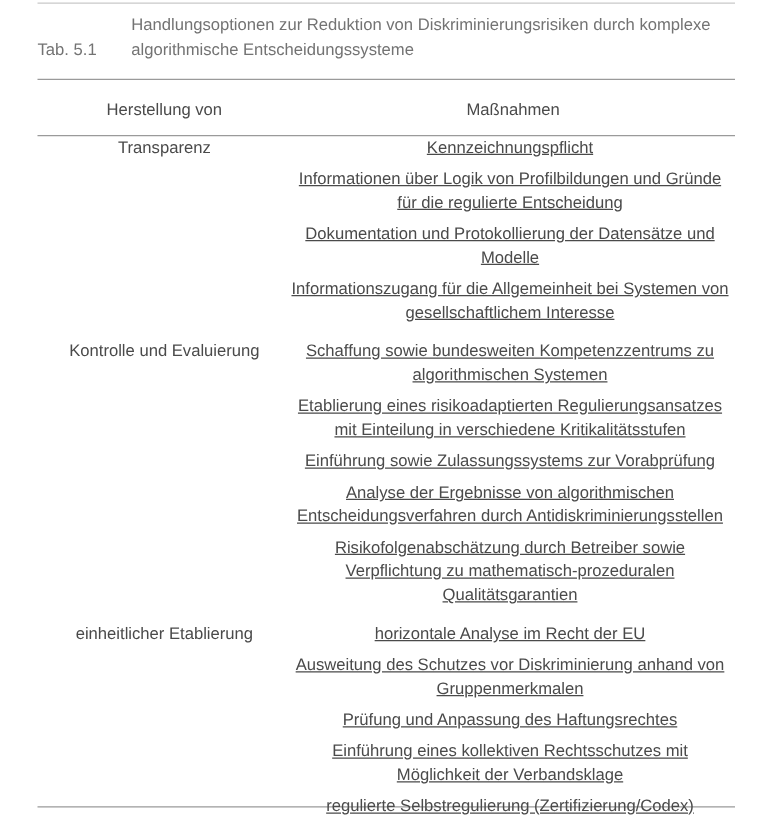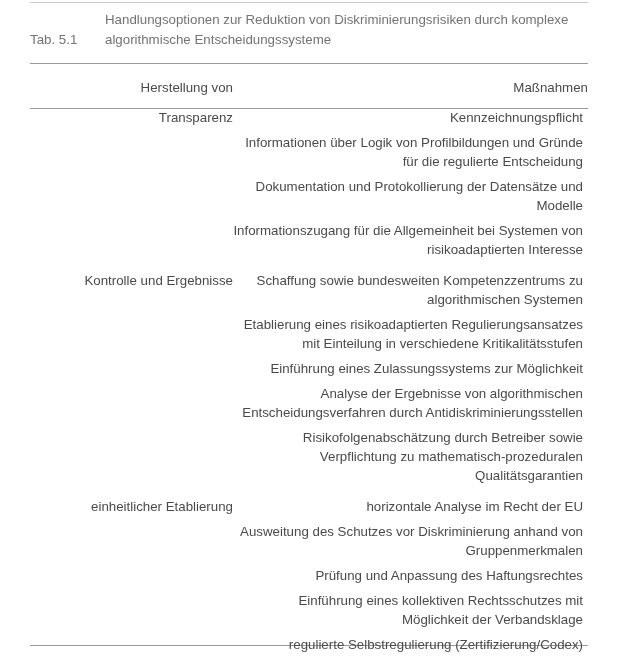--- a/index.html
+++ b/index.html
@@ -62,41 +62,42 @@
   .tbl {
     position: absolute;
     top: 80px;
     left: 30px;
     width: 558px;
     border-collapse: collapse;
     font-size: 13.3px;
   }
   .tbl td, .tbl th {
     vertical-align: top;
-    text-align: right;
+    text-align: center;
     font-weight: normal;
     padding: 0;
   }
   .col-a { width: 203px; }
   .col-b { width: 355px; }
 
   
   .gap-row td { height: 13px; }
 
   .body-row > td { padding-bottom: 0; margin-top: 16px; }
 
   .rowhead {
     line-height: 19px;
     padding-right: 8px;
   }
 
   .measures {
     list-style: none;
     margin: 0;
     padding: 0;
+    text-decoration: underline;
   }
   .measures li {
     line-height: 19px;
     margin: 0 0 6px 0;
     max-width: 350px;
   }
   .measures li:last-child { margin-bottom: 0; }
 
   .sect-gap { height: 12px; }
 </style>
@@ -131,36 +132,36 @@
           <td colspan="2"></td>
         </tr>
 
       <tr class="body-row">
         <td class="rowhead">Transparenz</td>
         <td>
           <ul class="measures">
             <li>Kennzeichnungspflicht</li>
             <li>Informationen über Logik von Profilbildungen und Gründe für die regulierte Entscheidung</li>
             <li>Dokumentation und Protokollierung der Datensätze und Modelle</li>
-            <li>Informationszugang für die Allgemeinheit bei Systemen von risikoadaptierten Interesse</li>
+            <li>Informationszugang für die Allgemeinheit bei Systemen von gesellschaftlichem Interesse</li>
           </ul>
         </td>
       </tr>
 
       <tr class="sect-gap">
           <td colspan="2"></td>
         </tr>
 
       <tr class="body-row">
-        <td class="rowhead">Kontrolle und Ergebnisse</td>
+        <td class="rowhead">Kontrolle und Evaluierung</td>
         <td>
           <ul class="measures">
             <li>Schaffung sowie bundesweiten Kompetenzzentrums zu algorithmischen Systemen</li>
             <li>Etablierung eines risikoadaptierten Regulierungsansatzes mit Einteilung in verschiedene Kritikalitätsstufen</li>
-            <li>Einführung eines Zulassungssystems zur Möglichkeit</li>
+            <li>Einführung sowie Zulassungssystems zur Vorabprüfung</li>
             <li>Analyse der Ergebnisse von algorithmischen Entscheidungsverfahren durch Antidiskriminierungsstellen</li>
             <li>Risikofolgenabschätzung durch Betreiber sowie Verpflichtung zu mathematisch-prozeduralen Qualitätsgarantien</li>
           </ul>
         </td>
       </tr>
 
       <tr class="sect-gap">
           <td colspan="2"></td>
         </tr>
 

